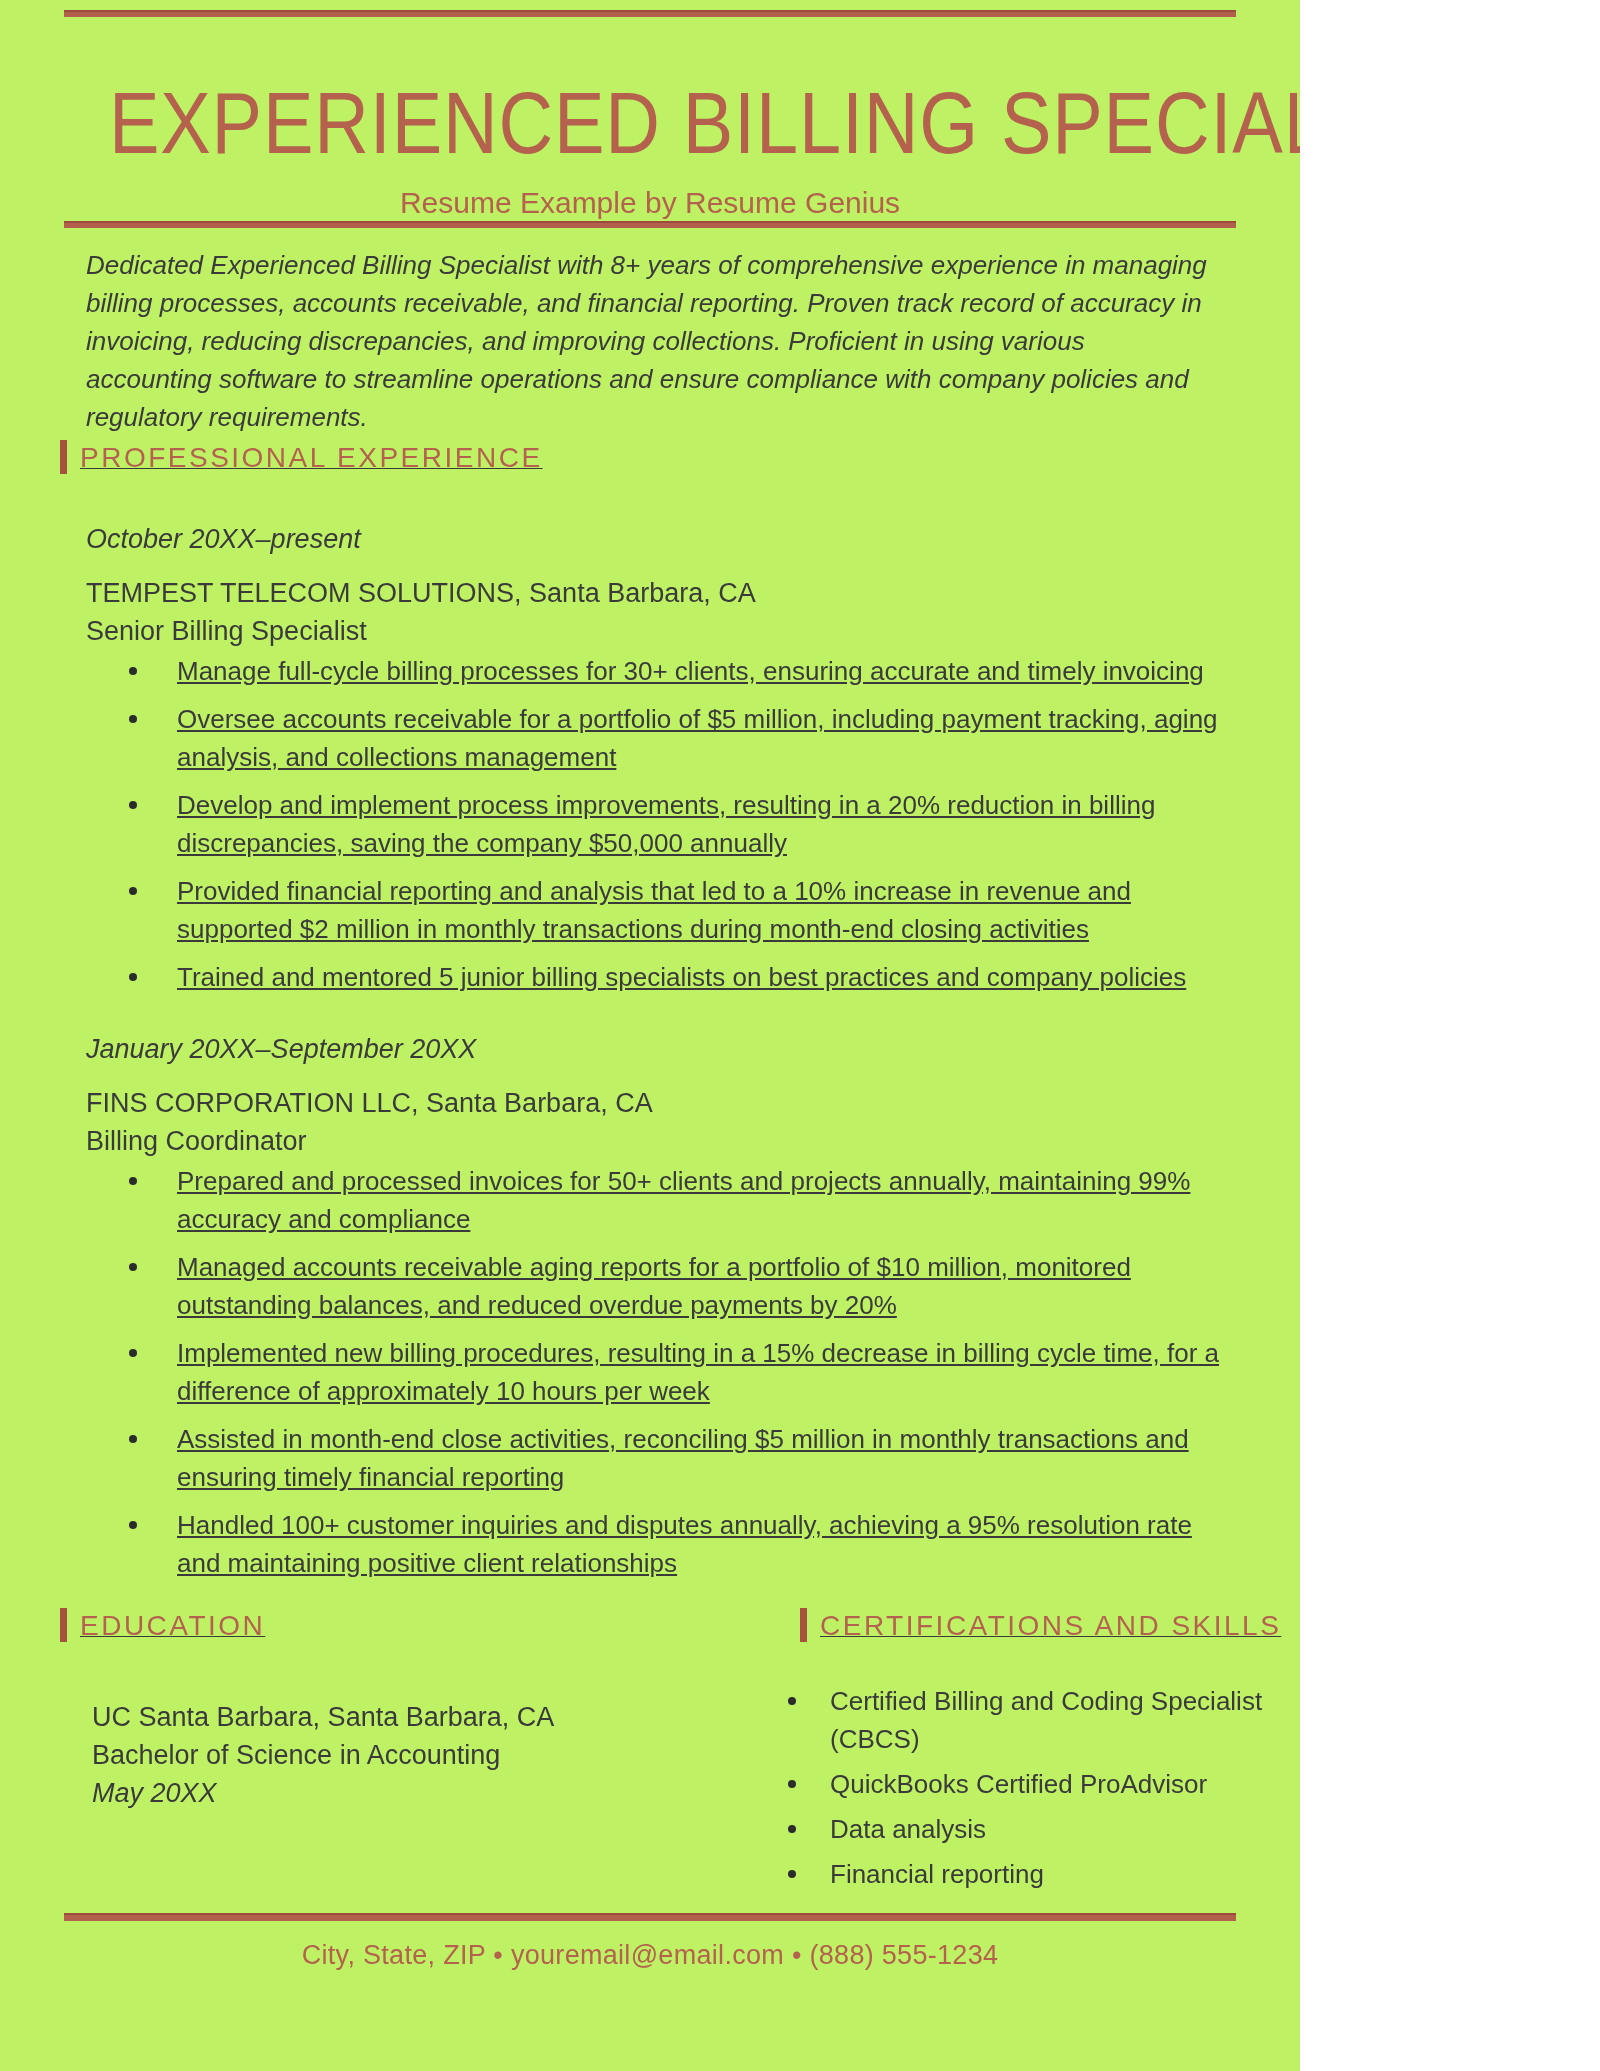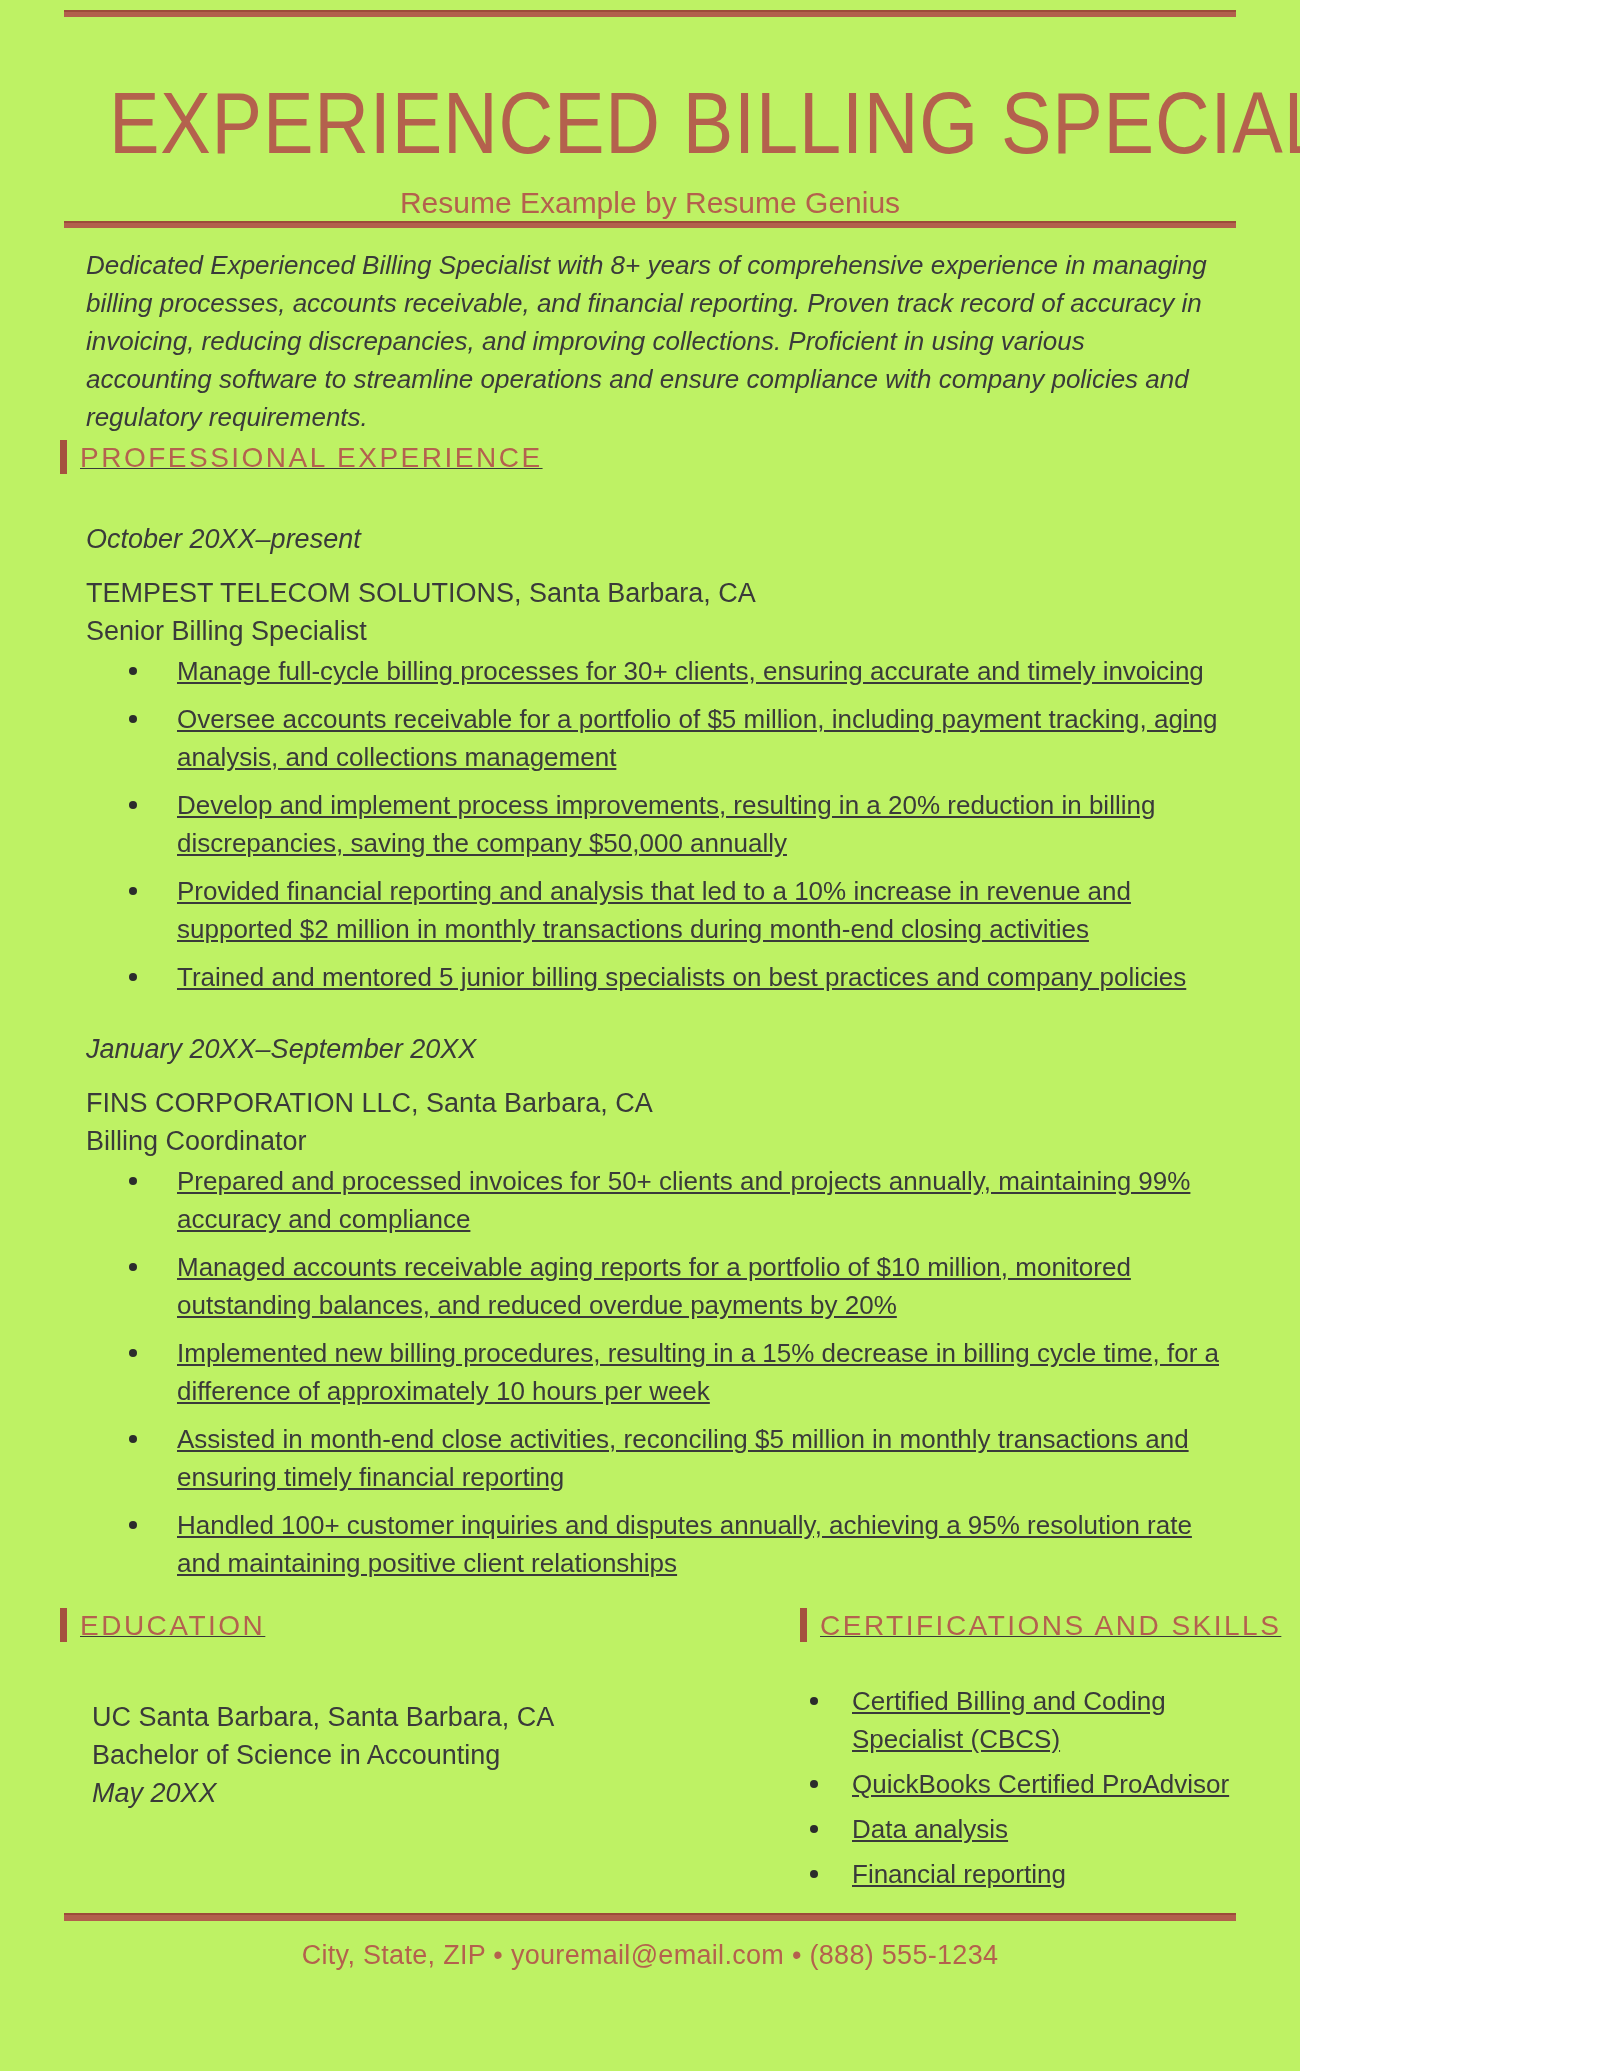--- a/index.html
+++ b/index.html
@@ -31,21 +31,21 @@
   .job-company{margin-top:16px;padding-left:26px;font-size:27px;line-height:38px;}
   .job-role{padding-left:26px;font-size:27px;line-height:38px;}
 
   ul.bullets{list-style:none;margin:2px 0 0 117px;padding:0;}
   ul.bullets li{position:relative;margin:0 0 10px 0;font-size:26px;line-height:38px;text-decoration:underline;}
   ul.bullets li::before{content:"";position:absolute;left:-48px;top:15px;width:8px;height:8px;border-radius:50%;background:#2c2c2c;}
 
   .two-col{position:absolute;top:1608px;left:60px;right:60px;display:grid;grid-template-columns:740px 1fr;}
   .edu-body{margin-top:52px;padding-left:32px;font-size:27px;line-height:38px;}
   .edu-date{font-style:italic;}
-  ul.cert-list{list-style:none;margin:36px 0 0 52px;padding:0;text-decoration:underline;}
+  ul.cert-list{list-style:none;margin:36px 0 0 30px;padding:0;}
   ul.cert-list li{position:relative;margin:0 0 7px 0;font-size:26px;line-height:38px;}
   ul.cert-list li::before{content:"";position:absolute;left:-42px;top:15px;width:8px;height:8px;border-radius:50%;background:#2c2c2c;}
 
   .footer-contact{position:absolute;top:1936px;left:0;right:0;text-align:center;
     font-size:27px;line-height:38px;color:#b4614d;letter-spacing:.3px;}
 </style>
 </head>
 <body>
 
 <div class="page">

